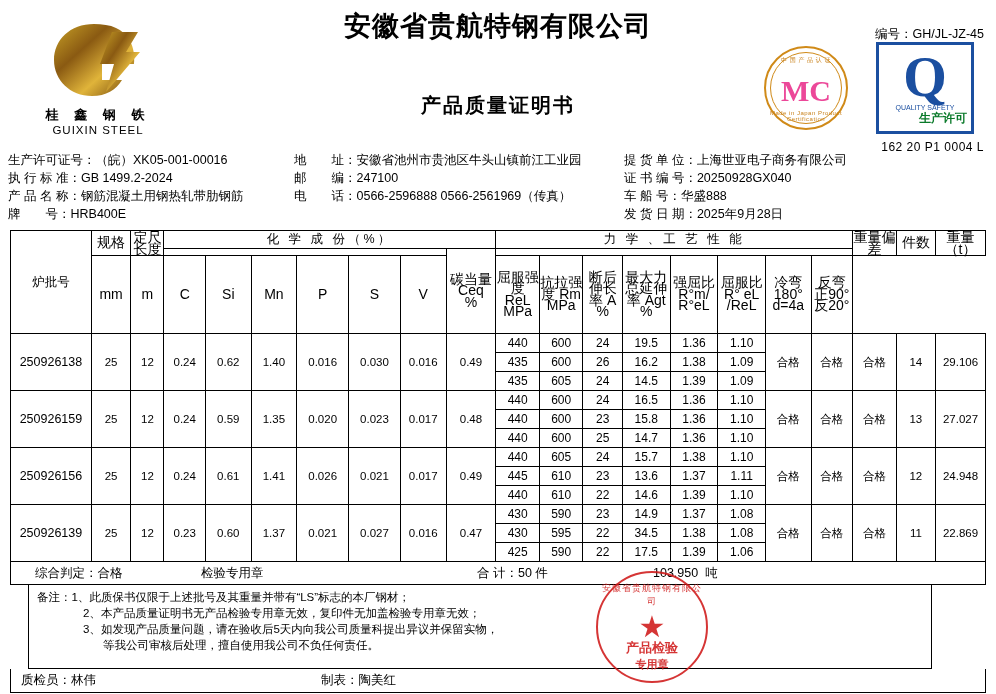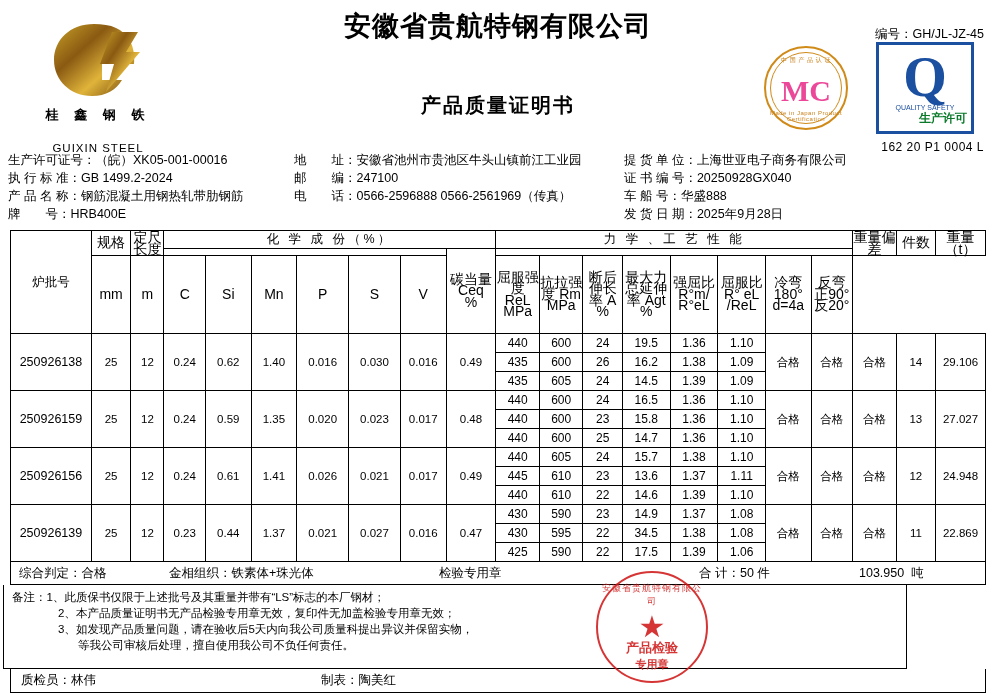--- a/index.html
+++ b/index.html
@@ -37,21 +37,21 @@
     font-size: 12px; letter-spacing: .5px;
   }
 
   
   .logo-block { position: absolute; left: 28px; top: 18px; width: 140px; text-align: center; }
   .logo-mark {
     width: 112px; height: 86px; margin: 0 auto;
     position: relative;
   }
   .logo-cn { font-size: 13px; font-weight: bold; letter-spacing: 6px; margin-top: 2px; }
-  .logo-en { font-size: 11.5px; letter-spacing: 1px; margin-top: 18px; }
+  .logo-en { font-size: 11.5px; letter-spacing: 1px; margin-top: 0; }
 
   
   .mc-stamp {
     position: absolute; right: 148px; top: 46px;
     width: 84px; height: 84px; border-radius: 50%;
     border: 2px solid #d08a18;
   }
   .mc-stamp .ring {
     position:absolute; inset: 4px; border-radius:50%;
     border: 1px solid #d08a18;
@@ -115,29 +115,29 @@
   .vert-tall { height: 78px; }
   .data-cell { height: 19px; font-size: 12px; }
   .tall-left { font-size: 12.5px; }
 
   
   .foot-row {
     display:flex; border:1px solid #000; border-top:none;
     width: 976px; margin: 0 10px; font-size: 12.5px; height: 23px;
     align-items:center;
   }
-  .foot-row > div { padding: 0 8px; }
+  .foot-row > div { padding: 0 8px; margin-left: 16px; }
   .fr1 { width: 150px; }
   .fr2 { width: 270px; }
   .fr3 { width: 260px; }
   .fr4 { width: 160px; text-align:left; }
   .fr5 { flex:1; text-align:left; }
 
   .notes {
-    width: 904px; margin: 0 3px; border:1px solid #000; border-top:none;
+    width: 904px; margin: 0 28px; border:1px solid #000; border-top:none;
     font-size: 11.5px; line-height: 16px; padding: 4px 8px 6px 8px;
     position: relative; height: 84px;
   }
   .notes .n-line { padding-left: 46px; text-indent: -46px; }
   .notes .n-hang { padding-left: 46px; }
 
   .sign-row {
     display:flex; width: 976px; margin: 0 10px; border:1px solid #000; border-top:none;
     font-size: 12.5px; height: 24px; align-items:center;
   }
@@ -431,21 +431,21 @@
         <td class="data-cell">14.6</td>
         <td class="data-cell">1.39</td>
         <td class="data-cell">1.10</td>
       </tr>
 
       <tr>
         <td rowspan="3" class="tall-left">250926139</td>
         <td rowspan="3">25</td>
         <td rowspan="3">12</td>
         <td rowspan="3">0.23</td>
-        <td rowspan="3">0.44</td>
+        <td rowspan="3">0.60</td>
         <td rowspan="3">1.37</td>
         <td rowspan="3">0.021</td>
         <td rowspan="3">0.027</td>
         <td rowspan="3">0.016</td>
         <td rowspan="3">0.47</td>
         <td class="data-cell">430</td>
         <td class="data-cell">590</td>
         <td class="data-cell">23</td>
         <td class="data-cell">14.9</td>
         <td class="data-cell">1.37</td>
@@ -472,23 +472,20 @@
         <td class="data-cell">1.39</td>
         <td class="data-cell">1.06</td>
       </tr>
     </tbody>
   </table>
 
   <div class="foot-row">
     <div class="fr1">
       <span>综合判定：</span><span>合格</span>
     </div>
-    <div class="fr2">
-      <span>金相组织：</span><span>铁素体+珠光体</span>
-    </div>
     <div class="fr3">检验专用章</div>
     <div class="fr4">
       <span>合  计：</span><span>50 件</span>
     </div>
     <div class="fr5">
       <span>103.950</span>&nbsp;&nbsp;<span>吨</span>
     </div>
   </div>
 
   <div class="notes">

